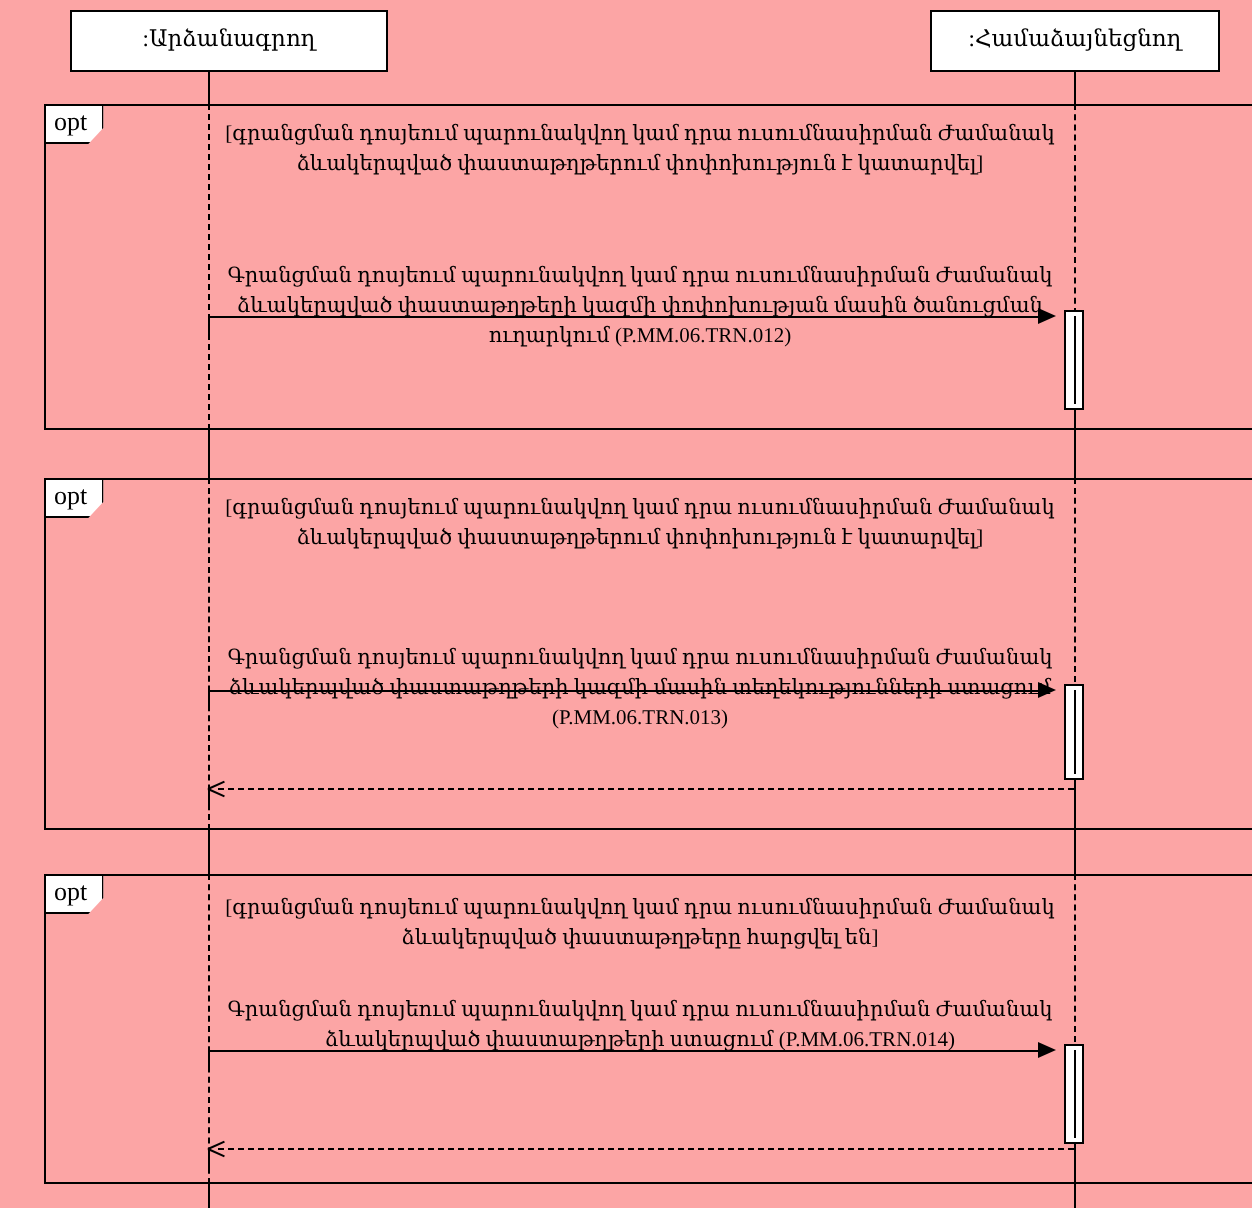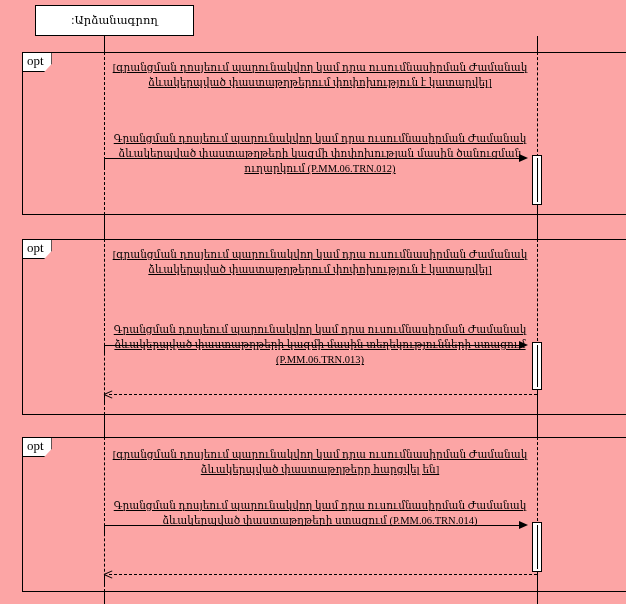--- a/index.html
+++ b/index.html
@@ -73,21 +73,20 @@
 
   
   .guard-text, .message-text {
     position: absolute;
     text-align: center;
     font-size: 10.5px;
     line-height: 1.45;
     z-index: 4;
     white-space: pre-line;
     background: transparent;
-    text-decoration: underline;
   }
 
   
   .activation {
     position: absolute;
     box-sizing: border-box;
     width: 10px;
     border: 1px solid #000000;
     background: #ffffff;
     z-index: 5;
@@ -160,20 +159,23 @@
 </style>
 </head>
 <body>
 
 <div id="canvas">
 
   <div class="lifeline-head" style="left:35px; top:5px; width:159px; height:31px;">
     <span>:Արձանագրող</span>
   </div>
 
+  <div class="lifeline-head" style="left:465px; top:5px; width:145px; height:31px;">
+    <span>:Համաձայնեցնող</span>
+  </div>
 
   <div class="lifeline-stem" style="left:104px; top:36px; height:16px;"></div>
 
   <div class="lifeline-stem dashed" style="left:104px; top:52px; height:163px;"></div>
 
   <div class="lifeline-stem" style="left:104px; top:215px; height:24px;"></div>
 
   <div class="lifeline-stem dashed" style="left:104px; top:239px; height:176px;"></div>
 
   <div class="lifeline-stem" style="left:104px; top:415px; height:22px;"></div>

